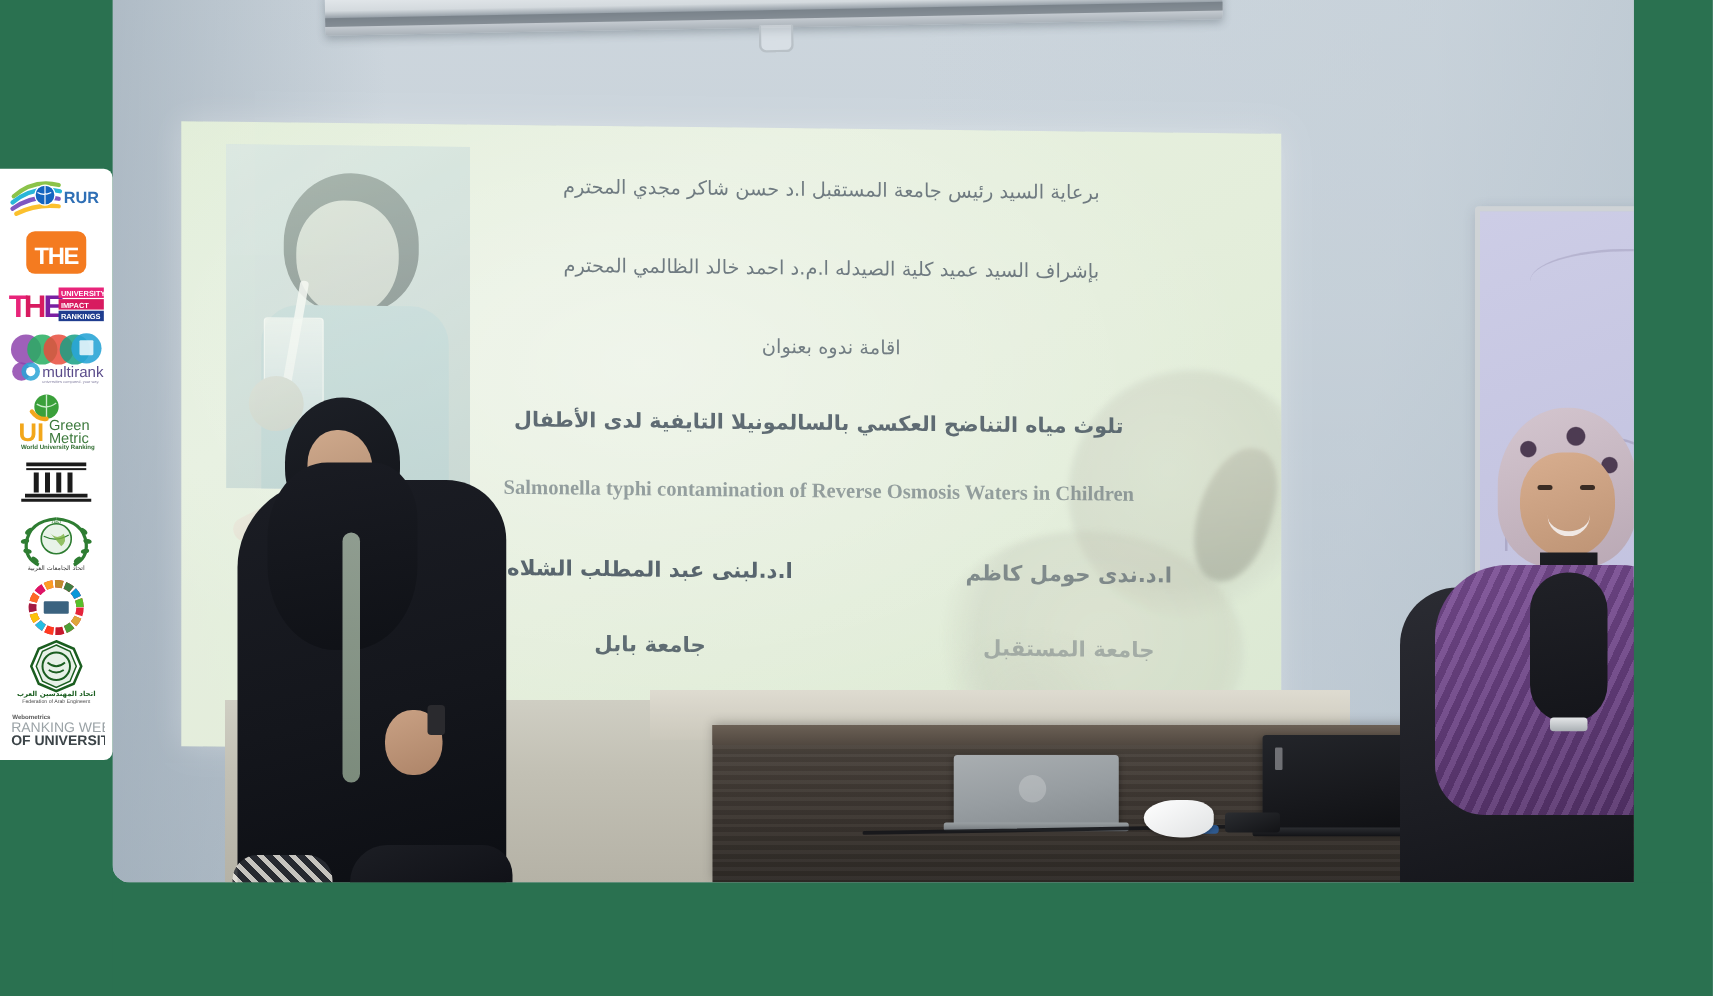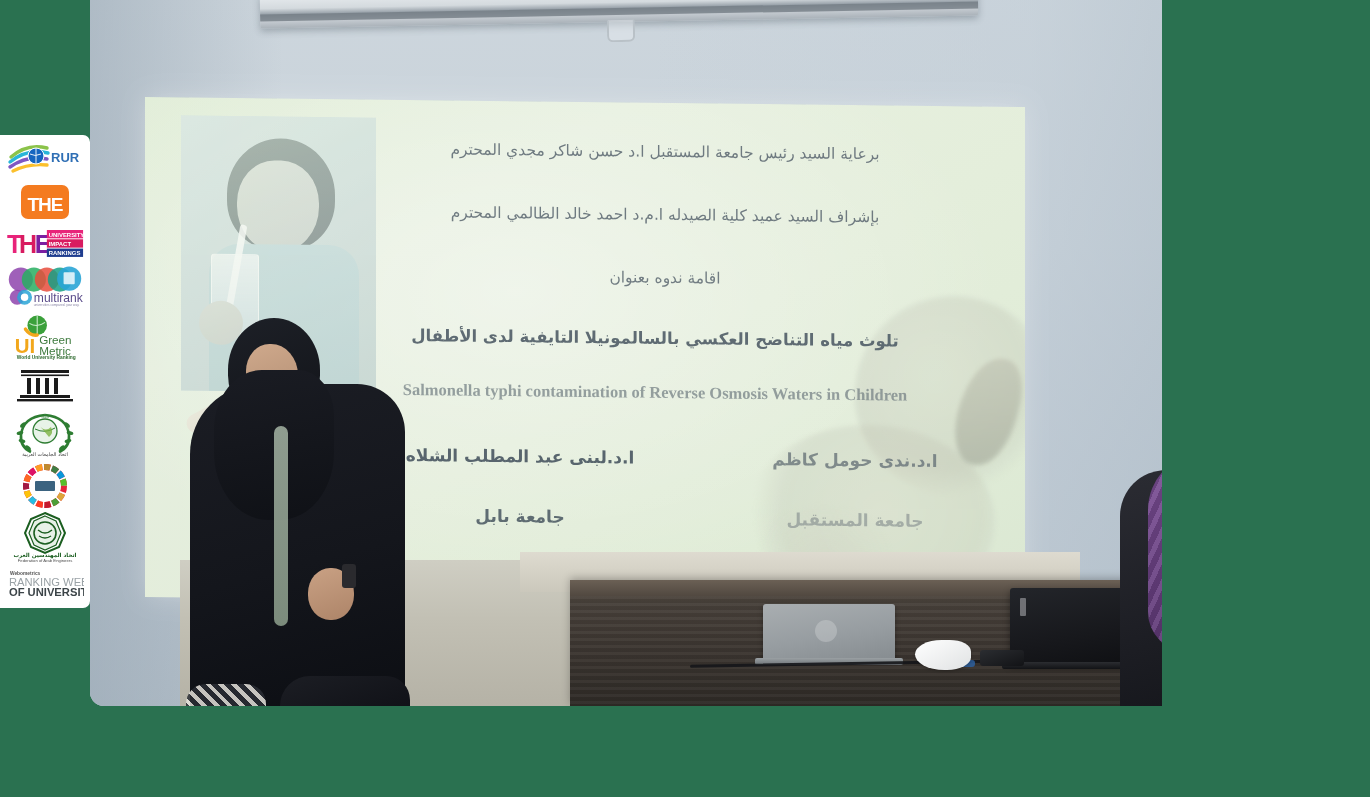--- a/index.html
+++ b/index.html
@@ -15,21 +15,21 @@
   .rail-logos{
     position:absolute;left:0;top:135px;width:90px;height:473px;background:#ffffff;
     border-top-right-radius:7px;border-bottom-right-radius:7px;
     display:flex;flex-direction:column;align-items:center;justify-content:flex-start;
     padding-top:6px;box-sizing:border-box;gap:2px;overflow:hidden;
   }
   .logo{width:78px;display:flex;align-items:flex-start;justify-content:center;flex:0 0 auto;}
 
   
   .photo{
-    position:absolute;left:90px;top:0;width:1072px;height:706px;overflow:hidden;
+    position:absolute;left:90px;top:0;width:1217px;height:706px;overflow:hidden;
     border-bottom-left-radius:14px;background:#c3ccd4;z-index:2;
   }
   .wall{position:absolute;inset:0;
     background:linear-gradient(178deg,#cdd6dd 0%,#c7d1d9 38%,#bcc7d1 66%,#b3bfc9 100%);}
   .wall-shade{position:absolute;right:0;top:0;width:47%;height:100%;
     background:linear-gradient(100deg,rgba(255,255,255,0) 0%,rgba(196,207,216,.55) 60%,rgba(180,193,204,.75) 100%);}
   .wall-left{position:absolute;left:0;top:0;width:18%;height:100%;
     background:linear-gradient(90deg,rgba(150,165,178,.55),rgba(150,165,178,0));}
 
   

